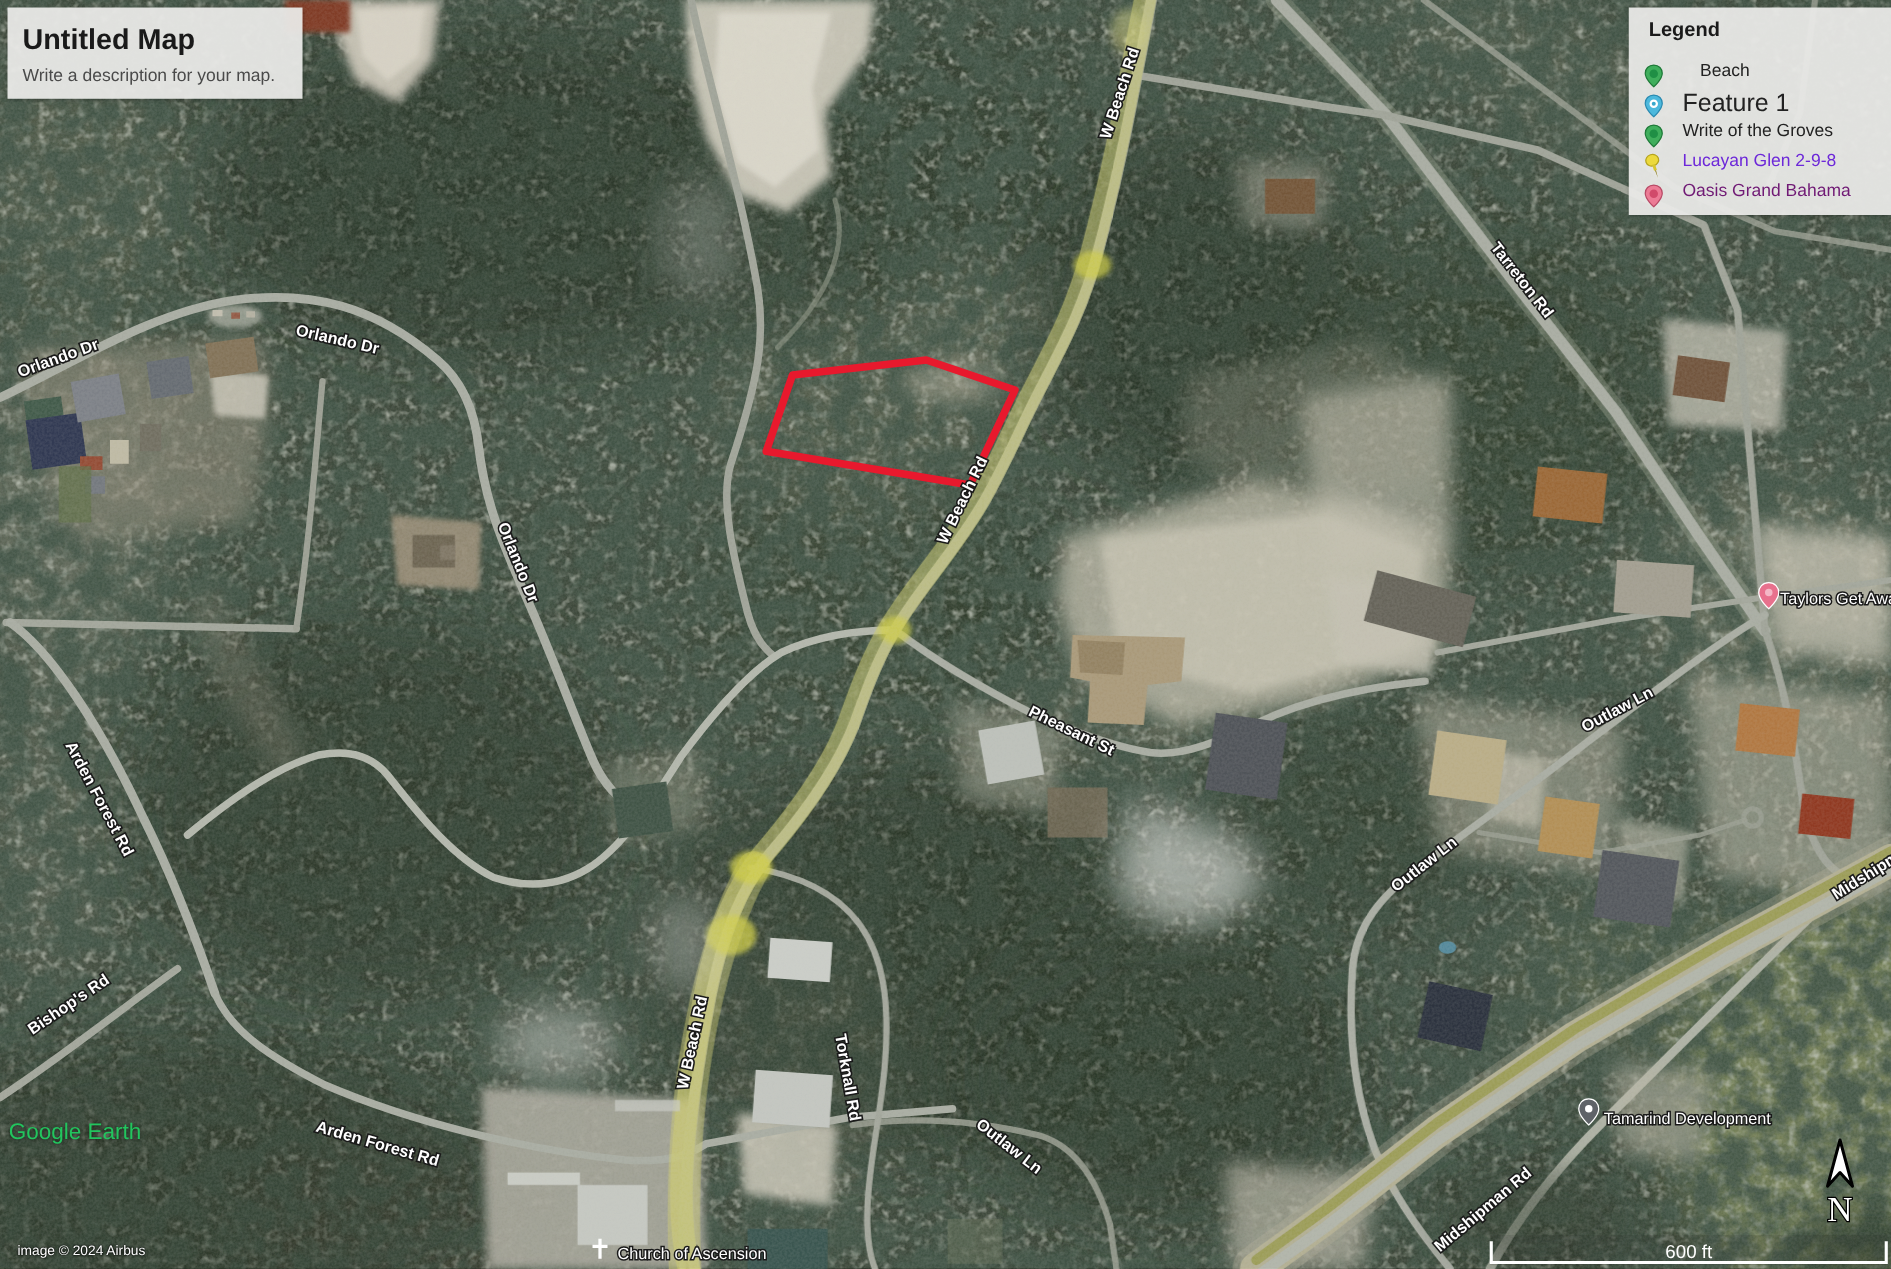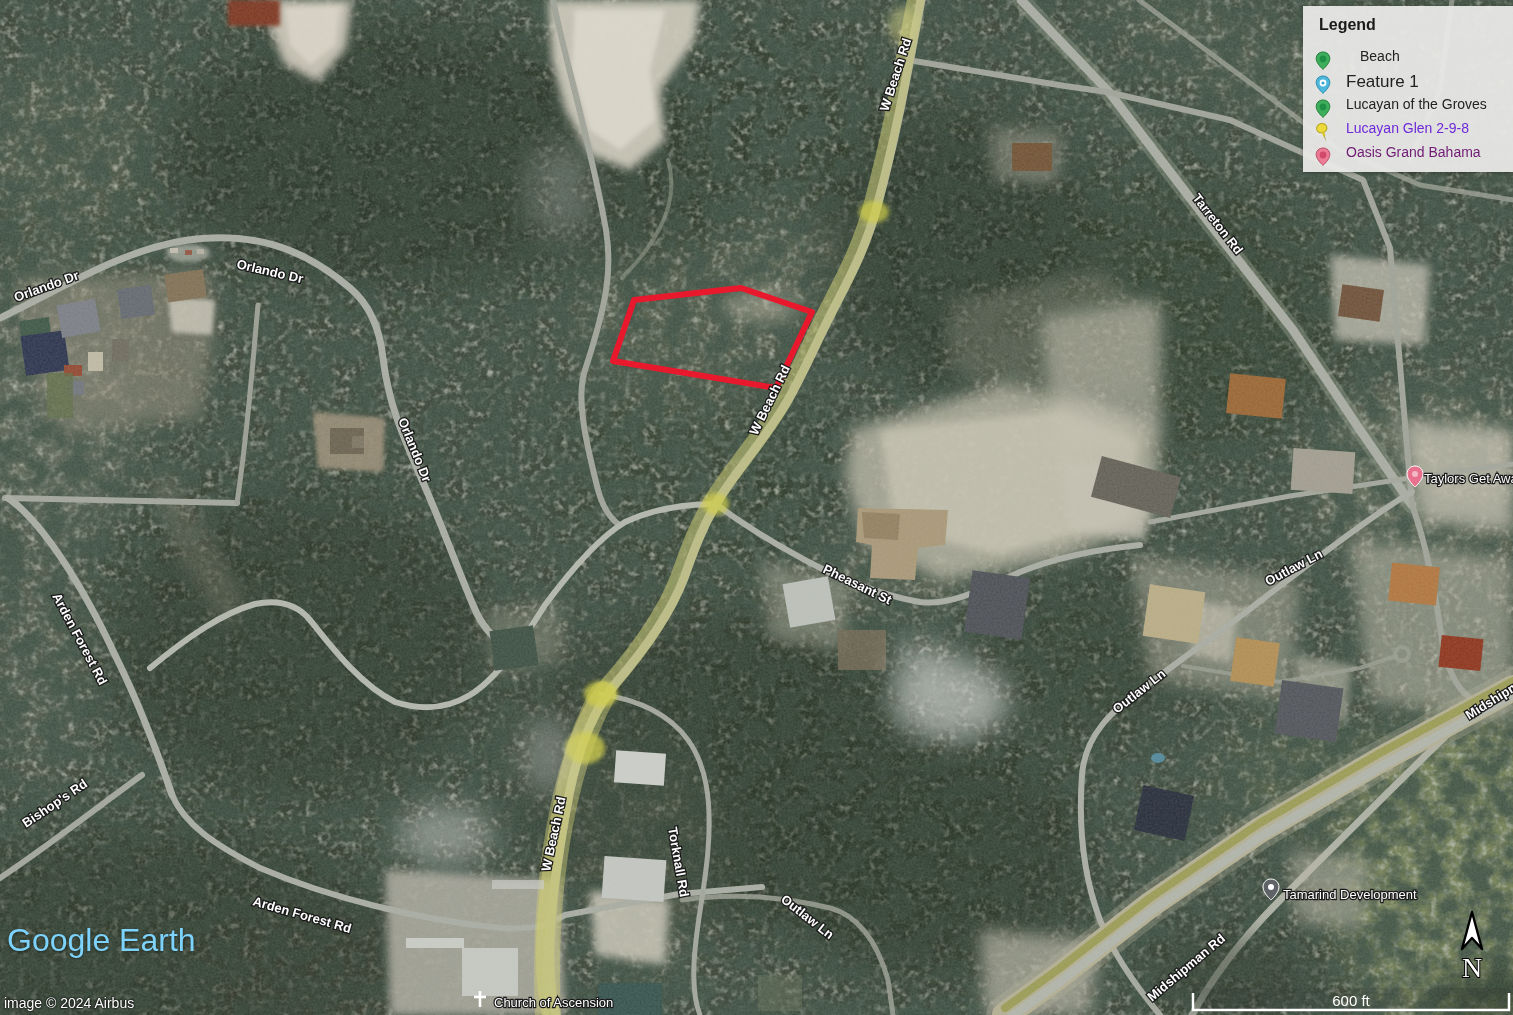--- a/index.html
+++ b/index.html
@@ -419,20 +419,24 @@
 <rect x="1192" y="988" width="318" height="24" fill="#222222" opacity="0.12"></rect>
 
 <g stroke="#ffffff" stroke-width="2.5" fill="none">
 <path d="M1193,993 L1193,1010 L1509,1010 L1509,993"></path>
 </g>
 
 <text x="1351" y="1006" font-size="15" text-anchor="middle" fill="#ffffff" style="font-family:'Liberation Sans',sans-serif">600 ft</text>
 </svg>
 
 
+<div style="position:absolute;left:6px;top:6px;width:236px;height:73px;background:rgba(233,233,231,0.95);box-shadow:0 1px 3px rgba(0,0,0,0.3);">
+<div style="margin:12px 0 0 12px;font-size:23px;font-weight:bold;color:#1a1a1a;">Untitled Map</div>
+<div style="margin:7px 0 0 12px;font-size:14px;color:#4a4a4a;">Write a description for your map.</div>
+</div>
 
 
 <div style="position:absolute;left:1303px;top:6px;width:245px;height:166px;background:rgba(233,233,231,0.95);box-shadow:0 1px 3px rgba(0,0,0,0.3);">
 <div style="margin:10px 0 0 16px;font-size:16px;font-weight:bold;color:#1a1a1a;">Legend</div>
 <svg width="203" height="132" style="position:absolute;left:0;top:36px;" xmlns="http://www.w3.org/2000/svg">
 
 <path d="M20,10 c-4.2,0 -6.8,3.2 -6.8,6.6 c0,4.9 6.8,10.8 6.8,10.8 c0,0 6.8,-5.9 6.8,-10.8 c0,-3.4 -2.6,-6.6 -6.8,-6.6 Z" fill="#3fae5c" stroke="#1e7a38" stroke-width="1"></path>
 <circle cx="20" cy="17" r="3.4" fill="#1f8f45"></circle>
 
 <path d="M20,34 c-4.2,0 -6.8,3.2 -6.8,6.6 c0,4.9 6.8,10.8 6.8,10.8 c0,0 6.8,-5.9 6.8,-10.8 c0,-3.4 -2.6,-6.6 -6.8,-6.6 Z" fill="#4cb8dc" stroke="#2a8ab0" stroke-width="1"></path>
@@ -445,24 +449,24 @@
 <g transform="rotate(-18 20 90)">
 <ellipse cx="20" cy="86" rx="5.2" ry="4.6" fill="#ecd93c" stroke="#b5a41e" stroke-width="1"></ellipse>
 <rect x="18.8" y="89.5" width="2.4" height="5" fill="#d8c52e"></rect>
 <path d="M19.6,94.5 L20.4,94.5 L20,101 Z" fill="#8a7a14"></path>
 </g>
 
 <path d="M20,106 c-4.2,0 -6.8,3.2 -6.8,6.6 c0,4.9 6.8,10.8 6.8,10.8 c0,0 6.8,-5.9 6.8,-10.8 c0,-3.4 -2.6,-6.6 -6.8,-6.6 Z" fill="#ec7b95" stroke="#b84a66" stroke-width="1"></path>
 <circle cx="20" cy="113" r="3.4" fill="#d14a6a"></circle>
 </svg>
 <div style="position:absolute;left:57px;top:42px;font-size:14px;color:#222;">Beach</div>
-<div style="position:absolute;left:43px;top:66px;font-size:17px;color:#222;">Feature 1</div>
-<div style="position:absolute;left:43px;top:90px;font-size:14px;color:#222;">Lucayan of the Groves</div>
+<div style="position:absolute;left:43px;top:66px;font-size:20px;color:#222;">Feature 1</div>
+<div style="position:absolute;left:43px;top:90px;font-size:14px;color:#222;">Write of the Groves</div>
 <div style="position:absolute;left:43px;top:114px;font-size:14px;color:#6d28d9;">Lucayan Glen 2-9-8</div>
 <div style="position:absolute;left:43px;top:138px;font-size:14px;color:#701a75;">Oasis Grand Bahama</div>
 </div>
 
 
-<div style="position:absolute;left:7px;top:922px;font-size:32px;color:#7dd3fc;text-shadow:0 1px 3px rgba(0,0,0,0.5);">Google <span style="font-weight:300;">Earth</span></div>
-
-
-<div style="position:absolute;left:4px;top:995px;font-size:14px;color:#ffffff;text-shadow:0 0 2px #000,0 0 2px #000;text-align:center;">image © 2024 Airbus</div>
+<div style="position:absolute;left:7px;top:895px;font-size:18px;color:#22c55e;text-shadow:0 1px 3px rgba(0,0,0,0.5);">Google <span style="font-weight:300;">Earth</span></div>
+
+
+<div style="position:absolute;left:14px;top:995px;font-size:11px;color:#ffffff;text-shadow:0 0 2px #000,0 0 2px #000;text-align:center;">image © 2024 Airbus</div>
 </div>
 
 </body></html>

